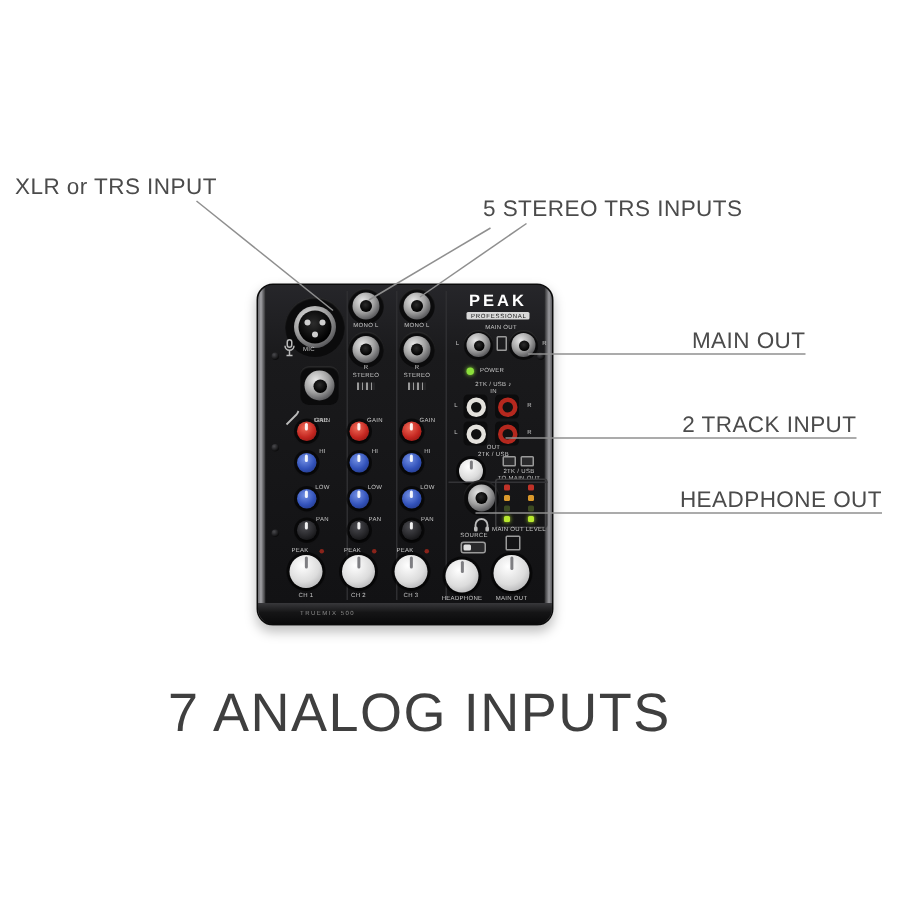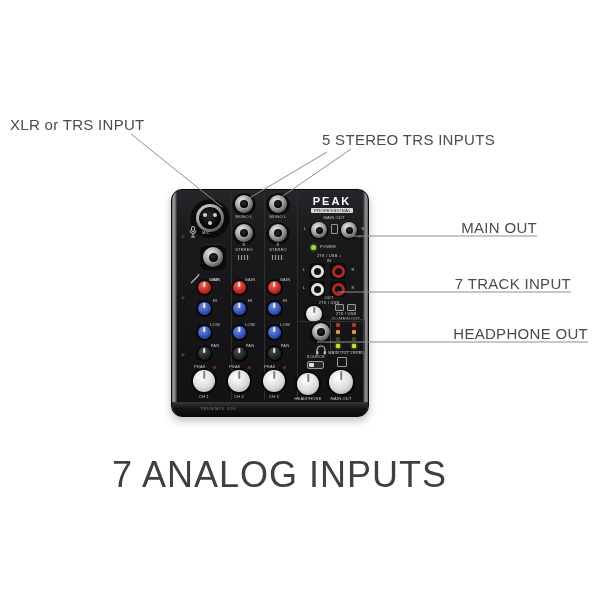--- a/index.html
+++ b/index.html
@@ -98,21 +98,21 @@
   <line x1="327" y1="152" x2="246" y2="200" stroke="#8f8f8f" stroke-width="1"></line>
   <line x1="351" y1="149" x2="280" y2="198" stroke="#8f8f8f" stroke-width="1"></line>
   <line x1="352" y1="236" x2="537" y2="236" stroke="#8f8f8f" stroke-width="1"></line>
   <line x1="337" y1="292" x2="571" y2="292" stroke="#8f8f8f" stroke-width="1"></line>
   <line x1="317" y1="342" x2="588" y2="342" stroke="#8f8f8f" stroke-width="1"></line>
 </svg>
 
 <div class="label" style="left:10px;top:116px;">XLR or TRS INPUT</div>
 <div class="label" style="left:322px;top:131px;">5 STEREO TRS INPUTS</div>
 <div class="label" style="right:63px;top:219px;">MAIN OUT</div>
-<div class="label" style="right:29px;top:275px;">7 TRACK INPUT</div>
+<div class="label" style="right:29px;top:275px;">2 TRACK INPUT</div>
 <div class="label" style="right:12px;top:325px;">HEADPHONE OUT</div>
 <div class="caption" style="left:112px;top:454px;">7 ANALOG INPUTS</div>
 
 <div id="mixer">
   <div id="face">
 
     <div class="vdiv" style="left:54px;"></div>
     <div class="vdiv" style="left:87px;"></div>
     <div class="vdiv" style="left:120px;"></div>
 

